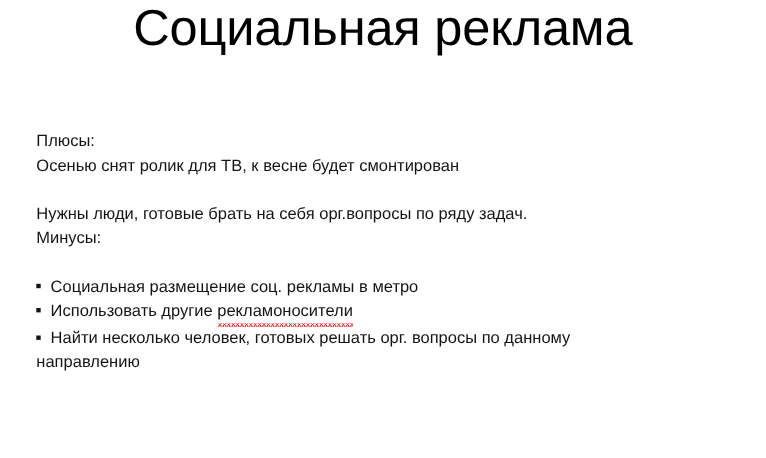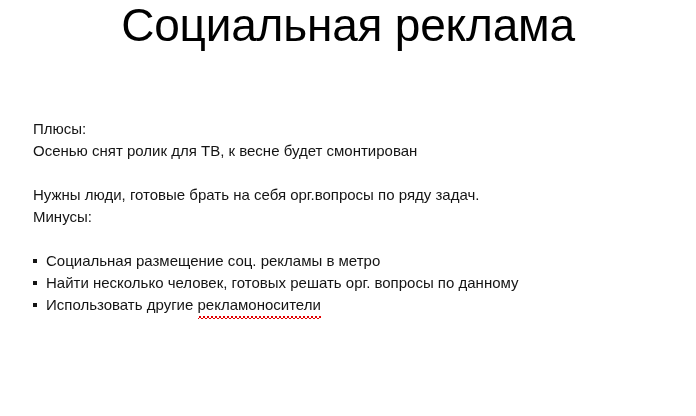--- a/index.html
+++ b/index.html
@@ -103,22 +103,23 @@
     <div class="para">Минусы:</div>
 
     <div class="spacer"></div>
 
 
     <div class="bullet-line">
       <span class="bullet-mark"></span><span class="bullet-text">Социальная размещение соц. рекламы в метро</span>
     </div>
 
     <div class="bullet-line">
+      <span class="bullet-mark"></span><span class="bullet-text">Использовать другие </span><span class="misspelled">рекламоносители</span>
+    </div>
+
+    <div class="bullet-line">
       <span class="bullet-mark"></span><span class="bullet-text">Найти несколько человек, готовых решать орг. вопросы по данному</span>
     </div>
 
-    <div class="bullet-line">
-      <span class="bullet-mark"></span><span class="bullet-text">Использовать другие </span><span class="misspelled">рекламоносители</span>
-    </div>
-
+    <div class="wrap-line">направлению</div>
 
   </div>
 </div>
 
 </body></html>

